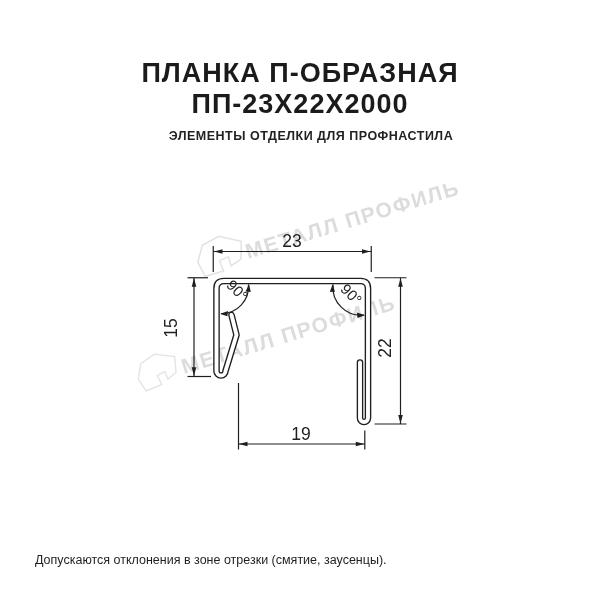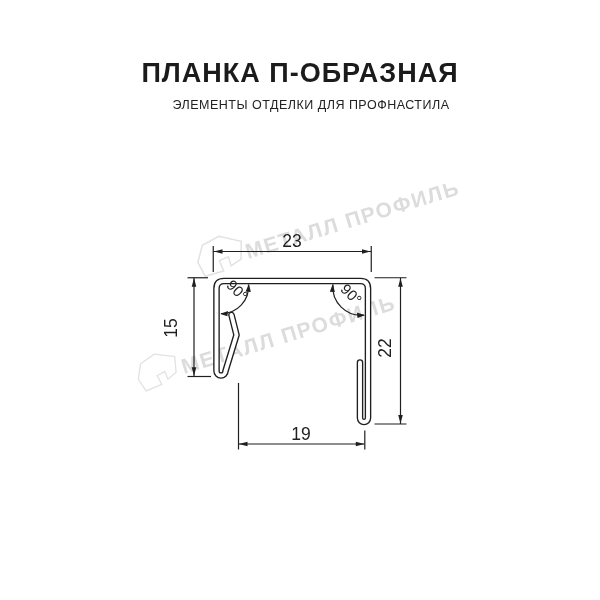--- a/index.html
+++ b/index.html
@@ -3,41 +3,42 @@
 <meta charset="utf-8">
 <style>
   html,body{margin:0;padding:0;}
   body{width:600px;height:600px;background:#ffffff;overflow:hidden;
        font-family:"Liberation Sans", sans-serif;}
   .page{position:relative;width:600px;height:600px;background:#fff;margin-top:10px;}
 
   .header{position:absolute;top:48px;left:0;width:600px;text-align:center;}
   .title{font-weight:bold;font-size:27px;line-height:31px;letter-spacing:1px;
          color:#1b1b1b;}
-  .subtitle{margin-top:9px;font-weight:normal;font-size:12.5px;letter-spacing:.5px;
+  .subtitle{margin-top:9px;font-weight:bold;font-size:12.5px;letter-spacing:.5px;
          color:#222;padding-left:22px;}
 
   .drawing-svg{position:absolute;left:0;top:0;width:600px;height:600px;}
 
   .footer{position:absolute;left:35px;top:542px;color:#1f1f1f;font-size:12.5px;
           line-height:16px;}
 
   svg text{font-family:"Liberation Sans", sans-serif;}
   .dim-text{font-size:17.5px;fill:#1f1f1f;}
   .angle-text{font-size:15px;fill:#1f1f1f;}
   .wm-text{font-size:21px;font-weight:bold;fill:#dcdcdc;letter-spacing:1.5px;}
 </style>
 </head>
 <body>
 
 <div class="page">
 
   <div class="header">
     <div class="title">
       <span>ПЛАНКА П-ОБРАЗНАЯ</span><br>
+      <span>ПП-23Х22Х2000</span>
     </div>
     <div class="subtitle">ЭЛЕМЕНТЫ ОТДЕЛКИ ДЛЯ ПРОФНАСТИЛА</div>
   </div>
 
   <svg class="drawing-svg" viewBox="0 0 600 600">
 
     <g>
       <path d="M 2,17 L 7,5 L 20,0 L 36,6 L 34,19 L 26,23 L 25,16 L 18,18 L 20,26 L 6,28 Z" transform="translate(192,230) rotate(-8) scale(1.35)" fill="none" stroke="#e2e2e2" stroke-width="1.1"></path>
       <text class="wm-text" transform="translate(248,249) rotate(-17)">МЕТАЛЛ ПРОФИЛЬ</text>
       <path d="M 2,17 L 7,5 L 20,0 L 36,6 L 34,19 L 26,23 L 25,16 L 18,18 L 20,26 L 6,28 Z" transform="translate(131,350) rotate(-14) scale(1.2)" fill="none" stroke="#e2e2e2" stroke-width="1.1"></path>
@@ -94,15 +95,16 @@
       <text class="dim-text" x="292" y="237" text-anchor="middle">23</text>
       <text class="dim-text" x="301" y="429.5" text-anchor="middle">19</text>
       <text class="dim-text" transform="translate(177,318) rotate(-90)" text-anchor="middle">15</text>
       <text class="dim-text" transform="translate(391,338) rotate(-90)" text-anchor="middle">22</text>
       <text class="angle-text" transform="translate(233.5,284) rotate(45)" text-anchor="middle">90°</text>
       <text class="angle-text" transform="translate(347.5,288) rotate(45)" text-anchor="middle">90°</text>
     </g>
   </svg>
 
   <div class="footer">
+    <div>Допускаются отклонения в зоне отрезки (смятие, заусенцы).</div>
   </div>
 
 </div>
 
 </body></html>

